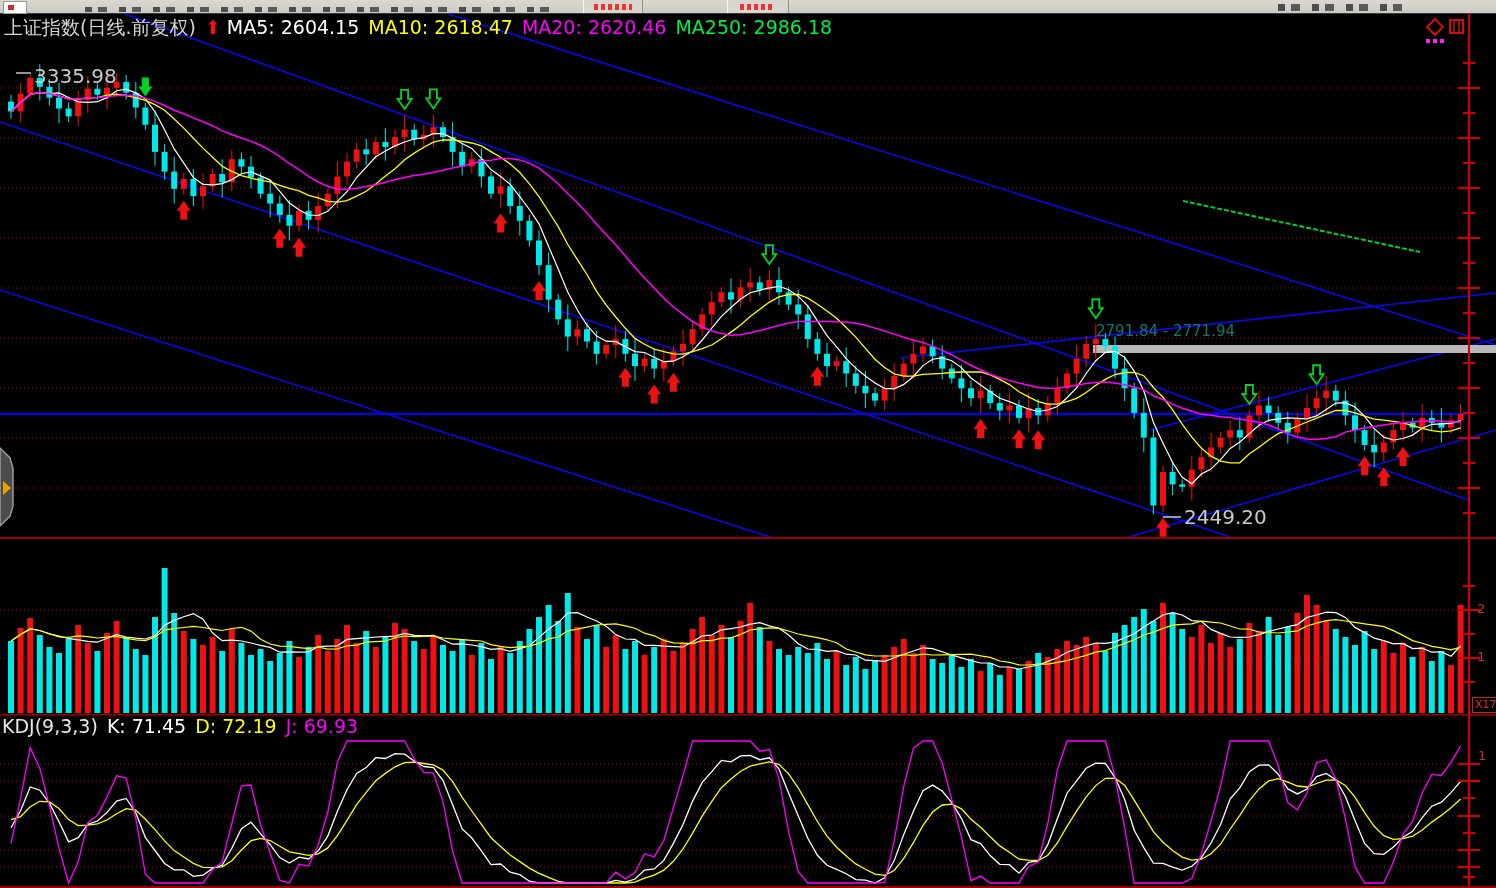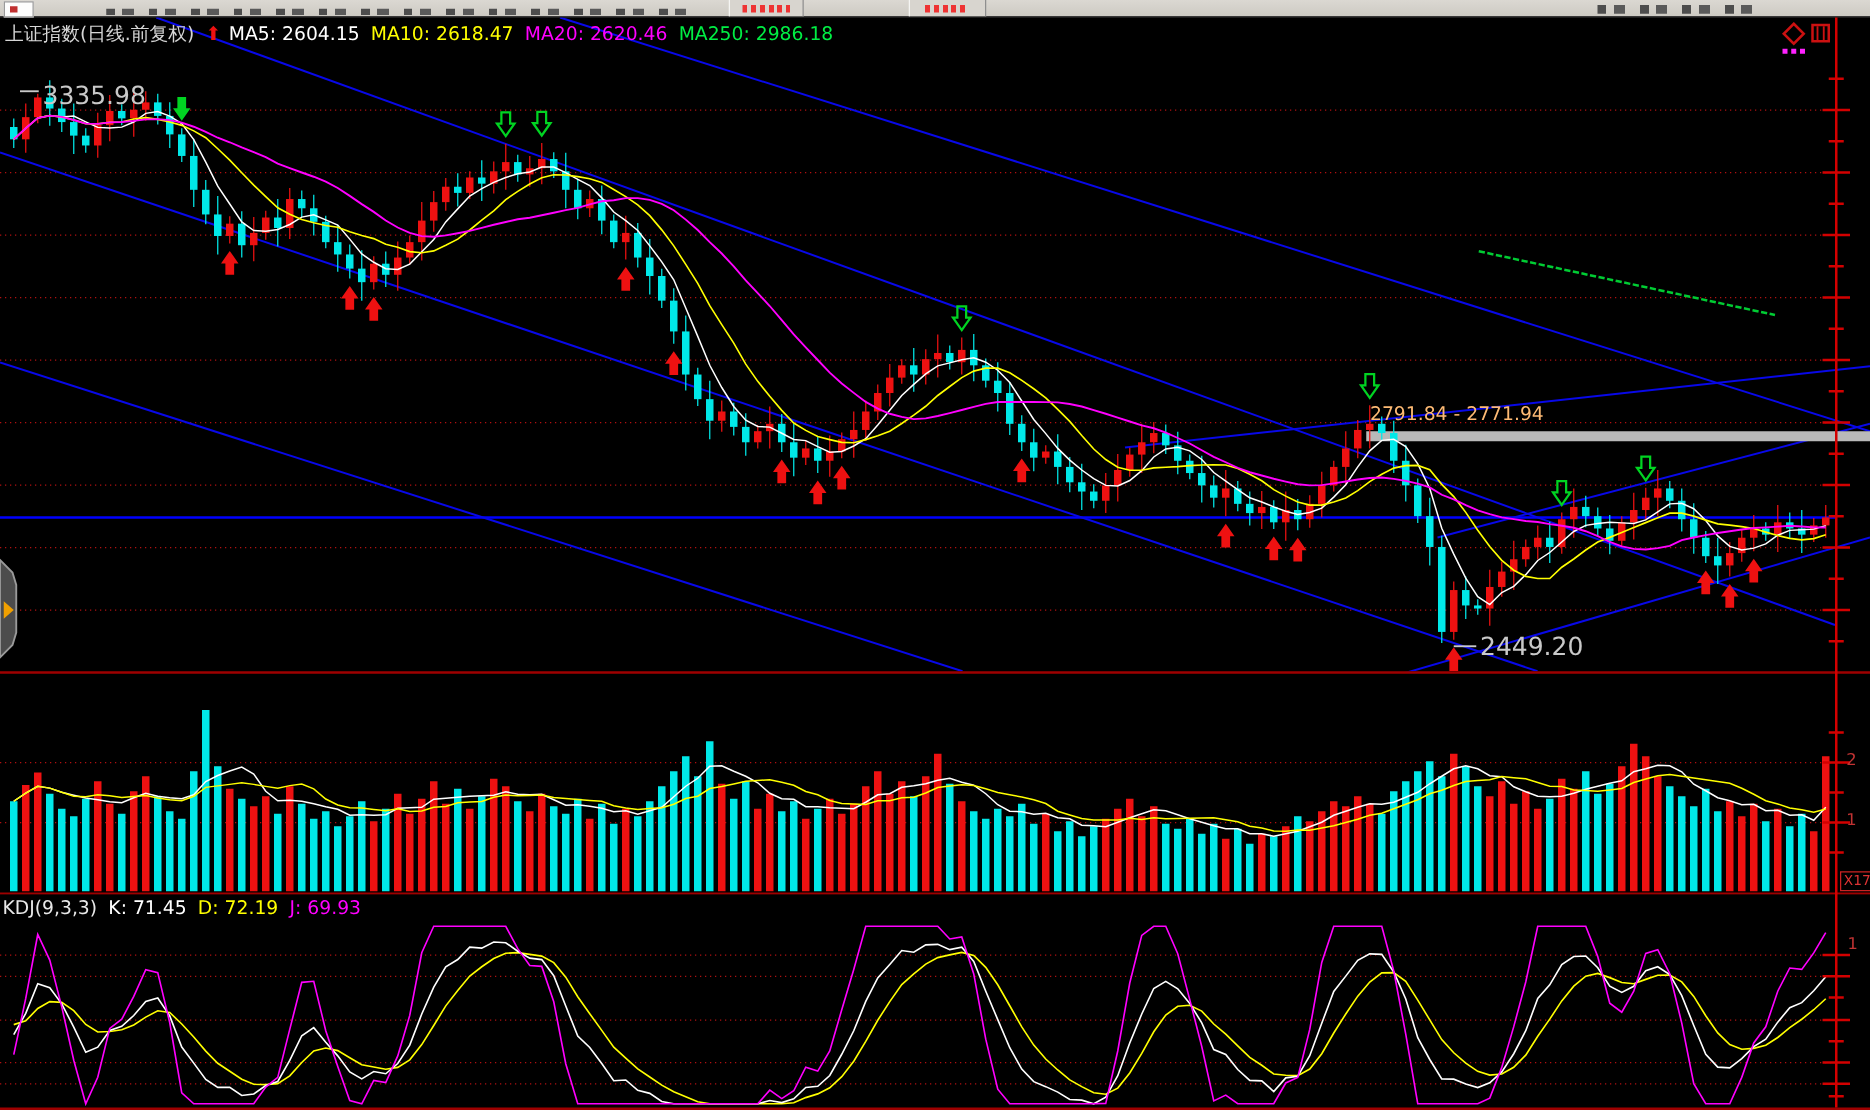--- a/index.html
+++ b/index.html
@@ -11,21 +11,21 @@
   .applogo{position:absolute;left:3px;top:1px;width:22px;height:11px;background:#fdfdfd;
            border:1px solid #9a9a9a;}
   .applogo i{position:absolute;left:4px;top:3px;width:6px;height:5px;background:#c03030;display:block;}
   .menusmudge{position:absolute;top:7px;height:5px;
       background:repeating-linear-gradient(90deg,#4d4d4d 0 7px,transparent 7px 13px,#5a5a5a 13px 22px,transparent 22px 34px);}
   .toolbtn{position:absolute;top:0;height:13px;background:#d8d5cf;border-left:1px solid #f5f5f3;
            border-right:1px solid #8f8f8f;}
   .toolbtn b{position:absolute;top:4px;height:6px;display:block;
       background:repeating-linear-gradient(90deg,#e33 0 4px,transparent 4px 7px);}
   
-  .hdr{position:absolute;font-size:15px;line-height:17px;white-space:nowrap;letter-spacing:0px;}
+  .hdr{position:absolute;font-size:19px;line-height:17px;white-space:nowrap;letter-spacing:0px;}
   .hdr span{margin-right:9px;}
   .pricelabel{position:absolute;font-size:20px;color:#c9c9c9;white-space:nowrap;}
   .axislabel{position:absolute;font-size:13px;color:#c23333;}
   #unitbox{position:absolute;left:1472px;top:697px;width:23px;height:14px;border:1px solid #cc2222;
            color:#dd3333;font-size:11px;line-height:14px;padding-left:2px;background:#000;}
   svg{position:absolute;left:0;top:0;}
 </style>
 </head>
 <body>
 
@@ -637,21 +637,21 @@
         <path d="M0,448 L10,458 L13,468 L13,506 L10,516 L0,526 Z" fill="#4c4c4c" stroke="#9a9a9a" stroke-width="1.5"></path>
         <path d="M3,481 L11,488 L3,495 Z" fill="#f0a000"></path>
       </g>
     </svg>
 
   <div class="hdr" style="left:4px;top:19px;">
     <span style="color:#d6d6d6;">上证指数(日线.前复权)</span><span style="color:#ee1111;margin-right:6px;">⬆</span><span style="color:#ffffff;">MA5: 2604.15</span><span style="color:#ffff00;">MA10: 2618.47</span><span style="color:#ff00ff;">MA20: 2620.46</span><span style="color:#00ee44;">MA250: 2986.18</span>
   </div>
 
   <div class="pricelabel" style="left:34px;top:64px;">3335.98</div>
-  <div class="pricelabel" style="left:1096px;top:322px;font-size:15px;color:#fdba74;text-align:center;">2791.84 - 2771.94</div>
+  <div class="pricelabel" style="left:1096px;top:322px;font-size:15px;color:#0f766e;text-align:center;">2791.84 - 2771.94</div>
   <div class="pricelabel" style="left:1184px;top:505px;">2449.20</div>
 
 
   <div class="hdr" style="left:2px;top:718px;">
     <span style="color:#e8e8e8;">KDJ(9,3,3)</span><span style="color:#ffffff;">K: 71.45</span><span style="color:#ffff00;">D: 72.19</span><span style="color:#ff00ff;">J: 69.93</span>
   </div>
 
   <div class="axislabel" style="left:1477px;top:601px;">2</div>
   <div class="axislabel" style="left:1477px;top:649px;">1</div>
   <div class="axislabel" style="left:1478px;top:748px;">1</div>

